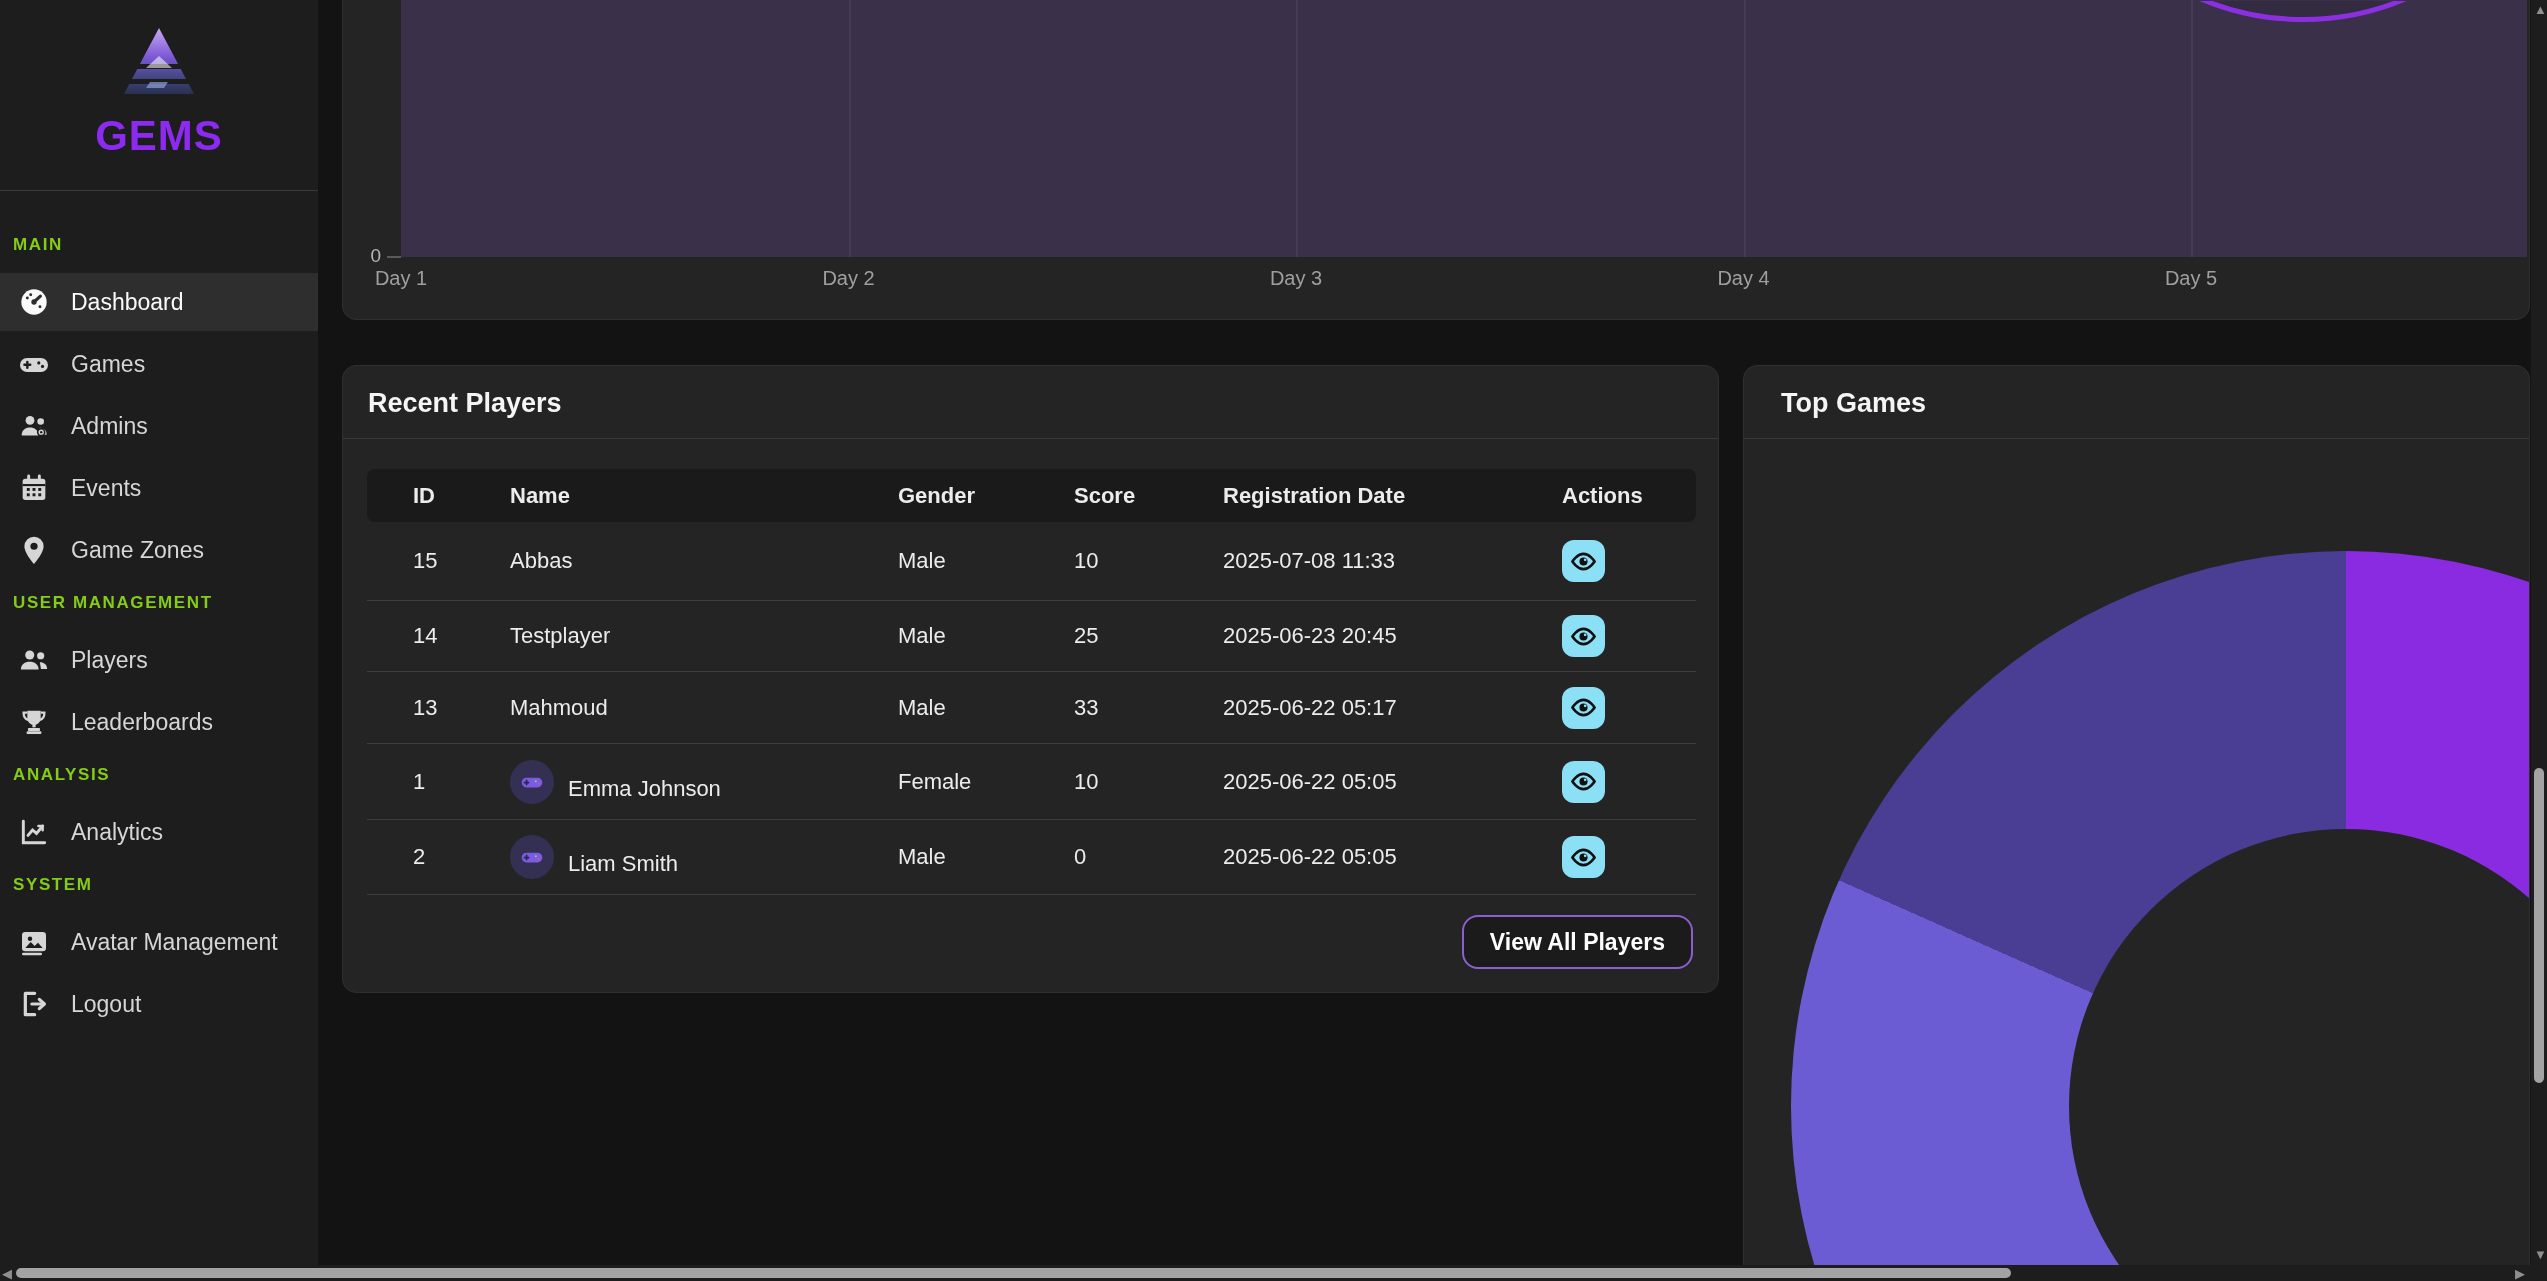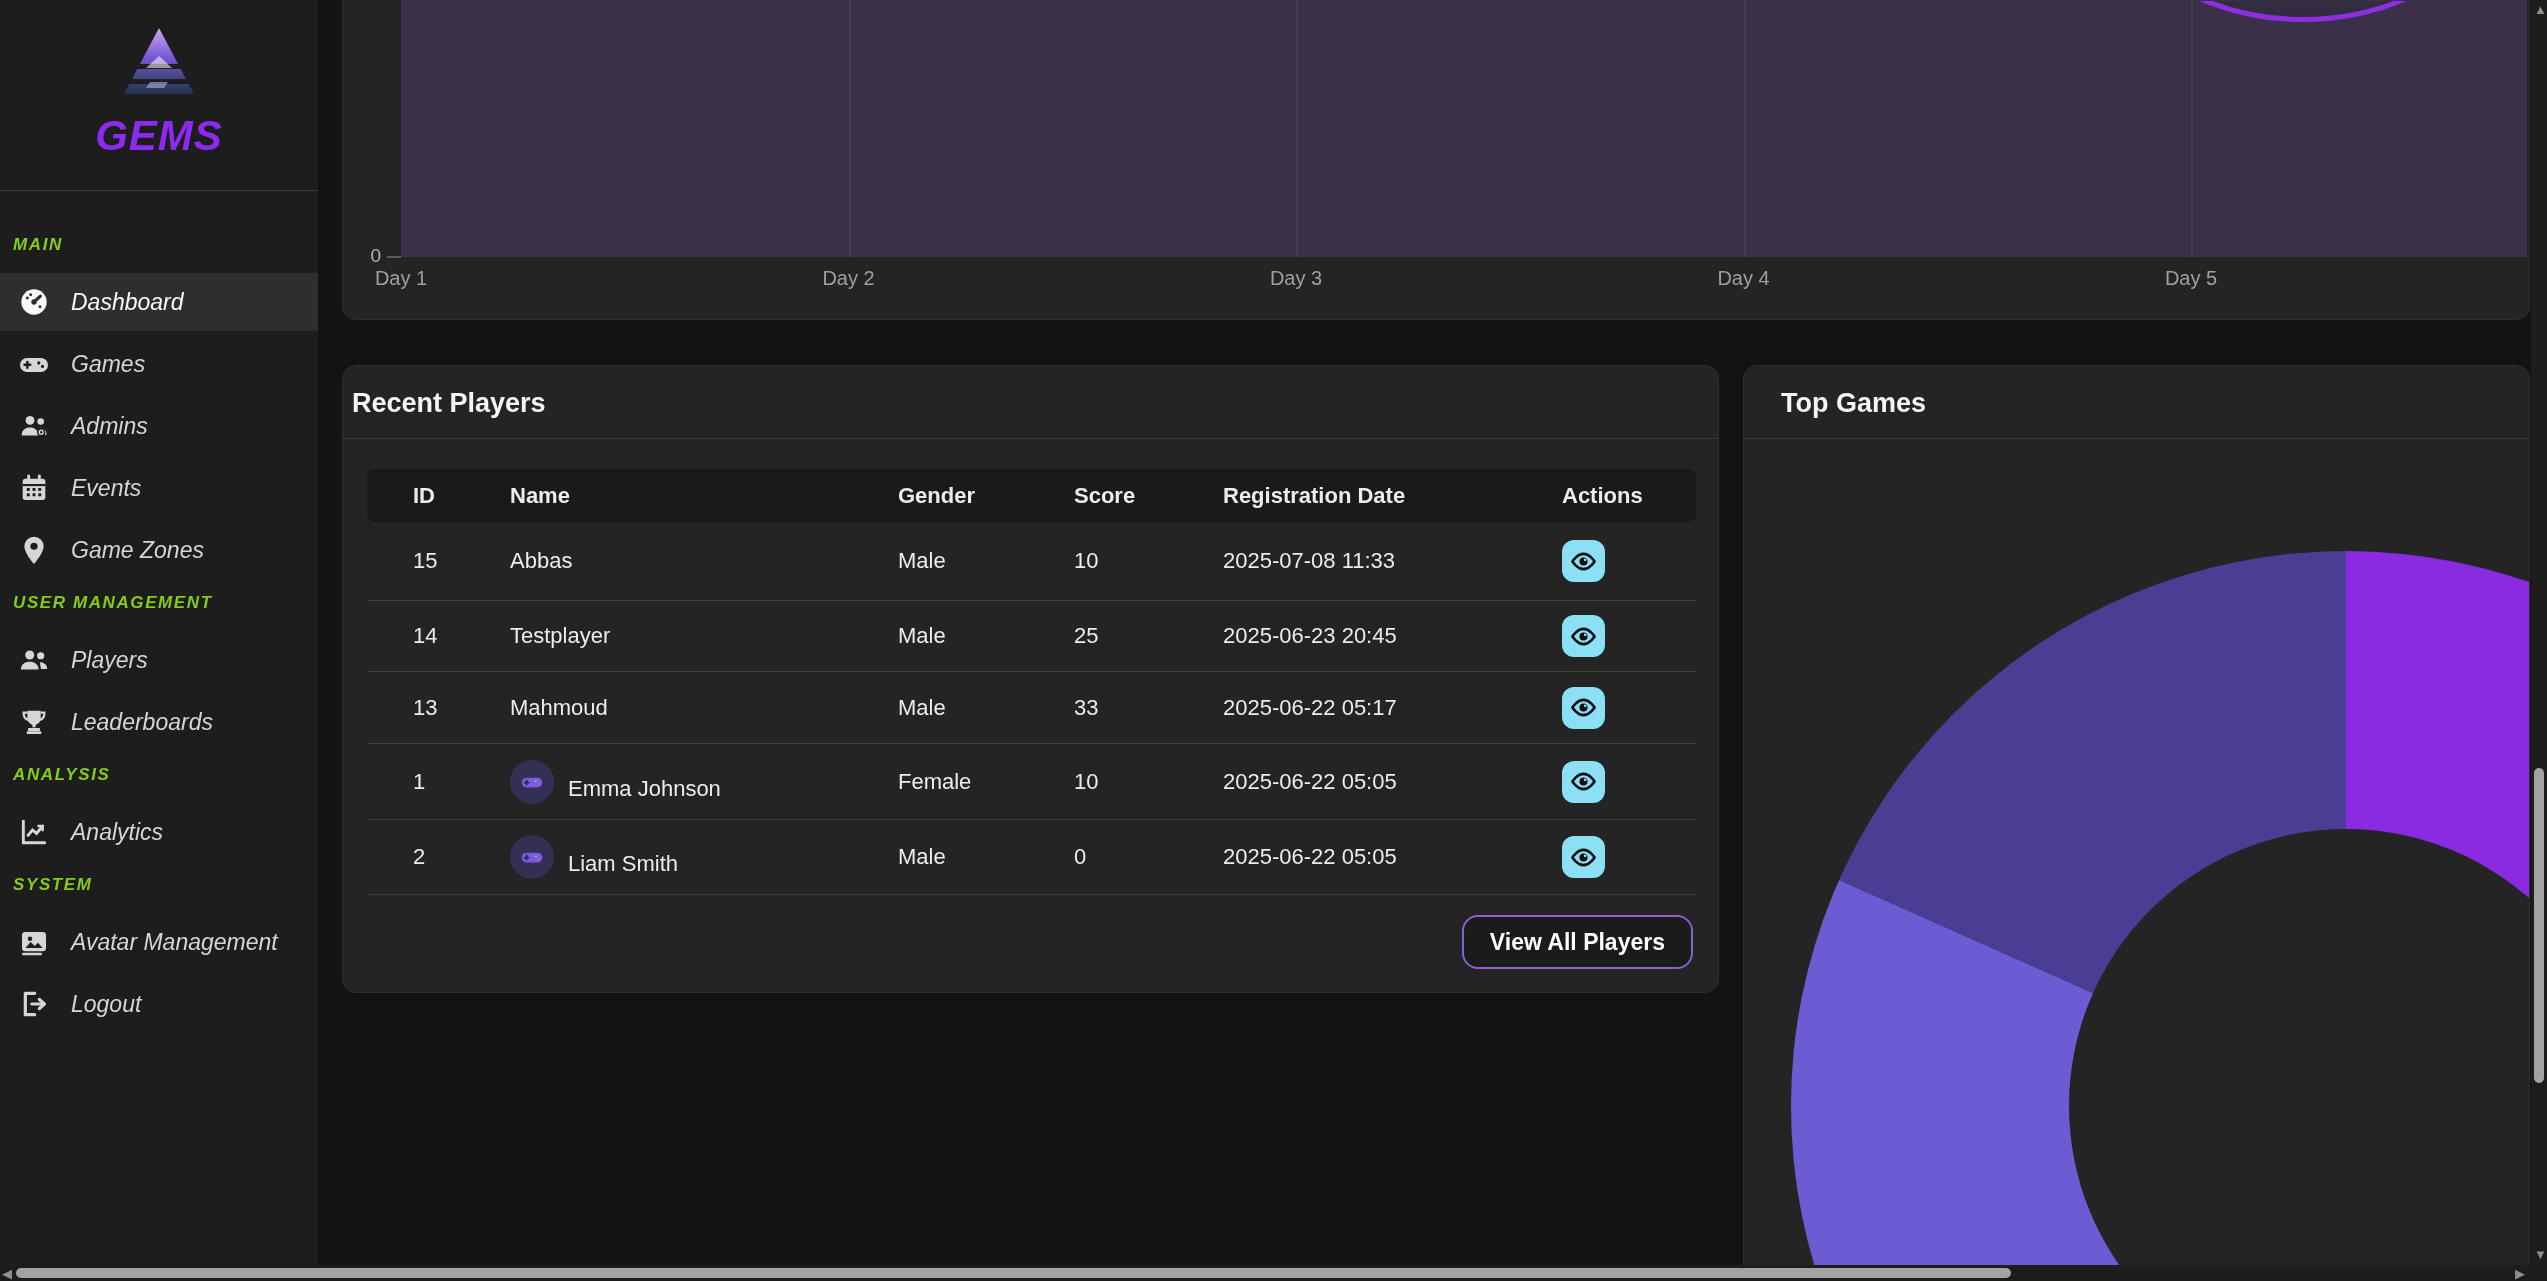--- a/index.html
+++ b/index.html
@@ -1,21 +1,21 @@
 <!DOCTYPE html>
 <html><head>
 <meta charset="utf-8">
 <style>
   html,body{margin:0;padding:0;background:#131313;}
   body{width:2547px;height:1281px;position:relative;overflow:hidden;
        font-family:"Liberation Sans","DejaVu Sans",sans-serif;color:#e8e8e8;}
   .abs{position:absolute;}
 
   
-  #sidebar{left:0;top:0;width:318px;height:1265px;background:#1d1d1d;font-style:italic;}
+  #sidebar{left:0;top:0;width:318px;height:1265px;background:#1d1d1d;}
   #logo-wrap{left:0;top:0;width:318px;height:190px;border-bottom:1px solid #3a3a3a;text-align:center;}
   #logo-pyramid{margin:26px auto 0 auto;display:block;}
   #brand-name{margin-top:14px;font-size:42px;font-weight:bold;color:#8c2af0;letter-spacing:1px;}
   .section-label{margin:14px 0 18px 13px;font-size:17px;font-weight:bold;color:#84cc16;letter-spacing:1.6px;}
   .nav-item{height:58px;display:flex;align-items:center;gap:20px;padding-left:17px;cursor:pointer;color:#d6d6d6;margin-bottom:4px;}
   .nav-item.active{background:#2e2e2e;color:#fafafa;}
   .nav-item .nicon{width:34px;height:34px;flex:0 0 34px;display:flex;align-items:center;justify-content:center;}
   .nav-item .nlabel{font-size:23px;}
 
   
@@ -27,21 +27,21 @@
   #chart-card{left:342px;top:-440px;width:2188px;height:760px;overflow:hidden;border-radius:14px;}
   #area-fill{position:absolute;left:58px;top:0;right:2px;height:696px;background:#3a3049;}
   .vgrid{position:absolute;top:0;width:2px;height:696px;background:#463b57;}
   #ytick-0{position:absolute;width:34px;text-align:right;font-size:19px;color:#b5b5b5;top:684px;left:4px;}
   #ytick-dash{position:absolute;left:44px;top:695px;width:14px;height:2px;background:#5a5a5a;}
   .day-label{position:absolute;top:706px;width:140px;margin-left:-70px;text-align:center;font-size:20px;color:#9f9f9f;}
   #dip-svg{position:absolute;left:1800px;top:440px;}
 
   
   #players-card{left:342px;top:365px;width:1377px;height:628px;}
-  #players-title{position:absolute;left:9px;top:22px;}
+  #players-title{position:absolute;left:25px;top:22px;}
   #players-divider{top:72px;}
   #ptable{position:absolute;left:24px;top:103px;width:1329px;}
   .trow{display:grid;grid-template-columns:97px 388px 176px 149px 339px 1fr;align-items:center;padding-left:46px;box-sizing:border-box;}
   #thead-row{background:#1a1a1a;border-radius:8px;height:53px;font-weight:600;color:#e3e3e3;font-size:22px;}
   .tcell{font-size:22px;color:#ececec;}
   .data-row{border-bottom:1px solid #3d3d3d;}
   .name-cell{display:flex;align-items:center;gap:14px;}
   .avatar{width:44px;height:44px;border-radius:50%;background:#343054;display:flex;align-items:center;justify-content:center;flex:0 0 44px;}
   .eye-btn{width:43px;height:42px;border-radius:12px;background:#8ce0f5;border:none;display:flex;align-items:center;justify-content:center;cursor:pointer;padding:0;}
   #view-all-btn{position:absolute;right:25px;bottom:23px;height:54px;padding:0 26px;background:#1b1b1b;

